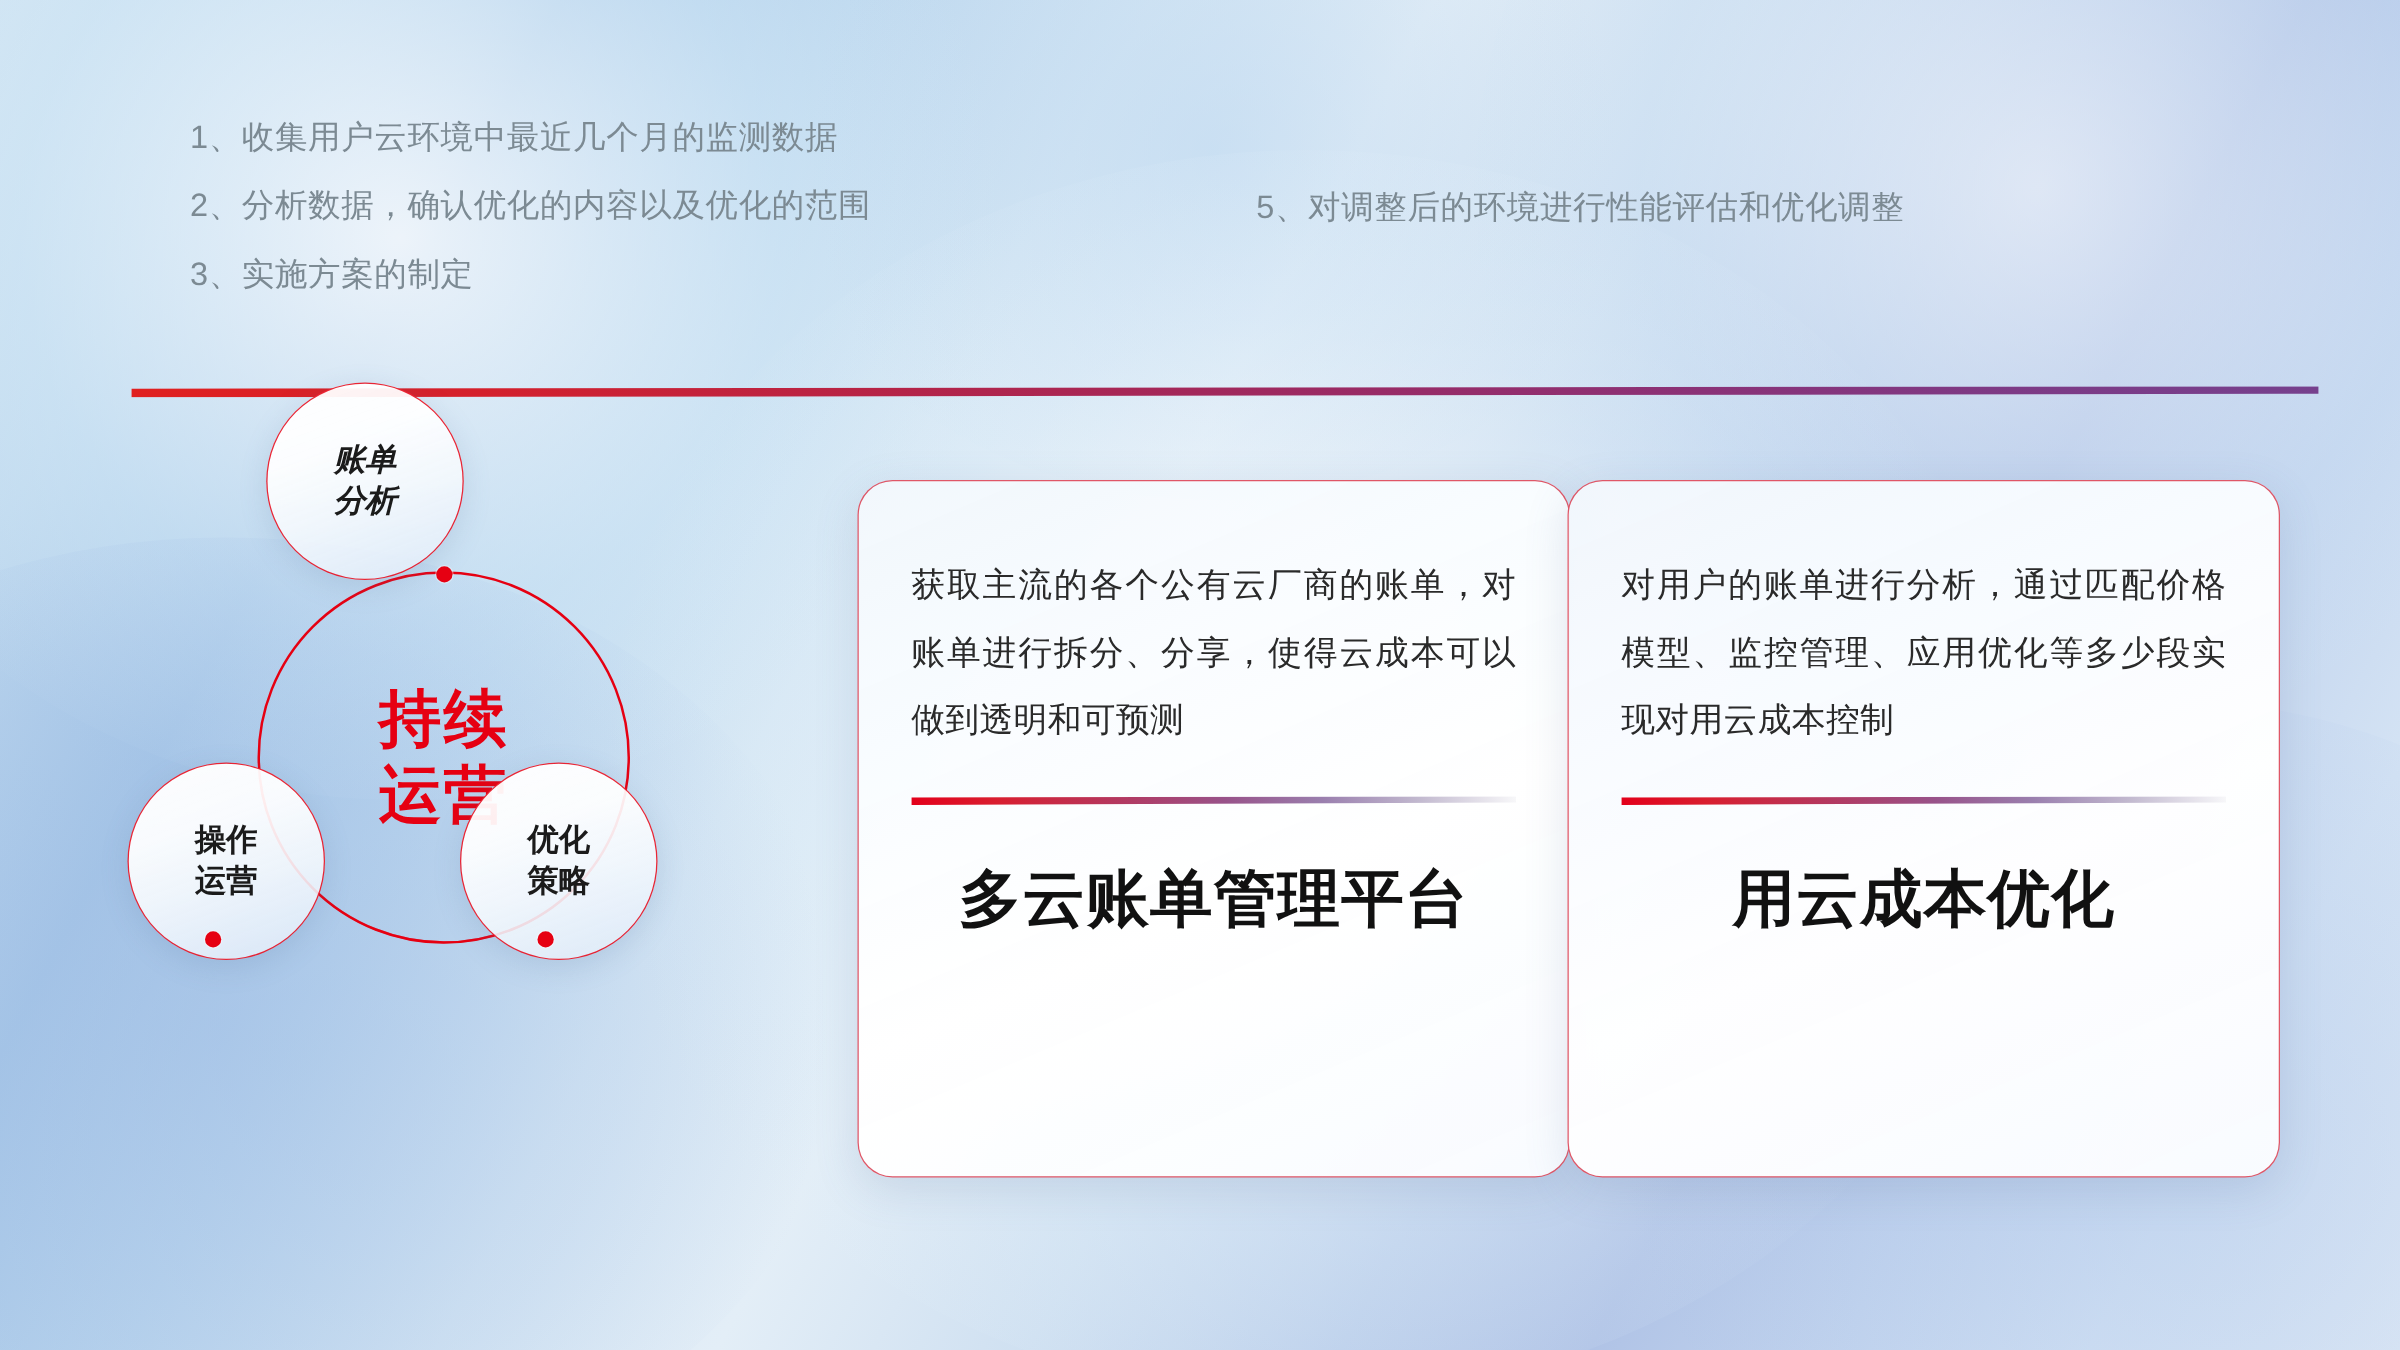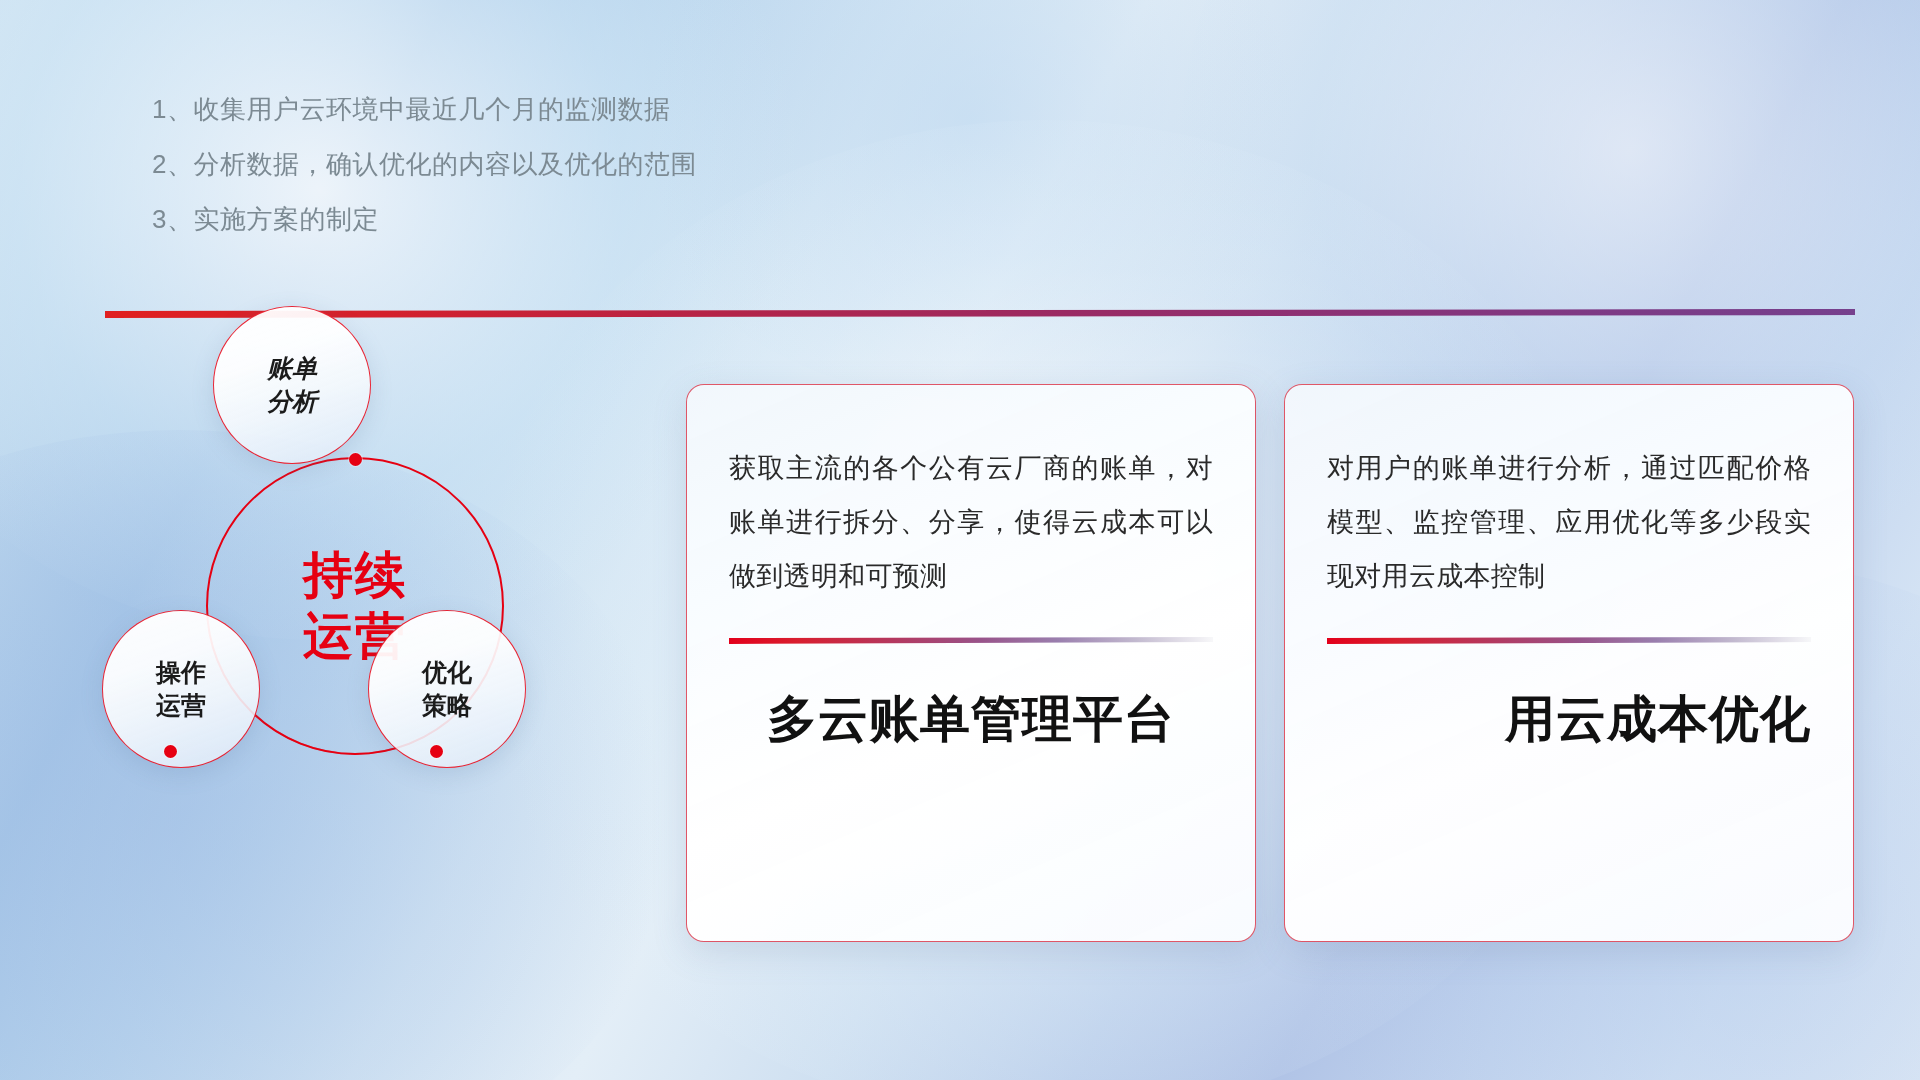--- a/index.html
+++ b/index.html
@@ -171,35 +171,35 @@
     text-align: center;
     letter-spacing: 2px;
   }
 
   
   .card {
     position: absolute;
     top: 384px;
     width: 570px;
     height: 558px;
-    border-radius: 18px;
+    border-radius: 28px;
     box-sizing: border-box;
     border: 1.6px solid rgba(215,40,60,0.78);
     background: linear-gradient(157deg,
         rgba(242,247,252,0.96) 0%,
         rgba(249,252,255,0.97) 28%,
         rgba(255,255,255,0.98) 58%,
         rgba(250,252,255,0.97) 100%);
     box-shadow: 0 10px 34px rgba(86,114,152,0.17);
     padding: 56px 42px 0 42px;
     display: flex;
     flex-direction: column;
   }
   .card-1 { left: 686px; }
-  .card-2 { left: 1284px; align-items: flex-end; }
+  .card-2 { left: 1254px; }
 
   .card-body {
     color: #2a2a2a;
     font-size: 27px;
     line-height: 2.0;
     letter-spacing: 0.3px;
     text-align: justify;
     flex: 0 0 auto;
   }
 
@@ -239,20 +239,21 @@
   <div class="bloom bloom-d"></div>
   <div class="bloom bloom-e"></div>
 
   <div class="list-col list-left">
     <div class="list-item">1、收集用户云环境中最近几个月的监测数据</div>
     <div class="list-item">2、分析数据，确认优化的内容以及优化的范围</div>
     <div class="list-item">3、实施方案的制定</div>
   </div>
 
   <div class="list-col list-right">
+    <div class="list-item">5、对调整后的环境进行性能评估和优化调整</div>
   </div>
 
   <div class="divider">
     <div class="bar"></div>
   </div>
 
   <div class="venn">
 
     <div class="ring-big"></div>
     <div class="ring-big-fade"></div>

